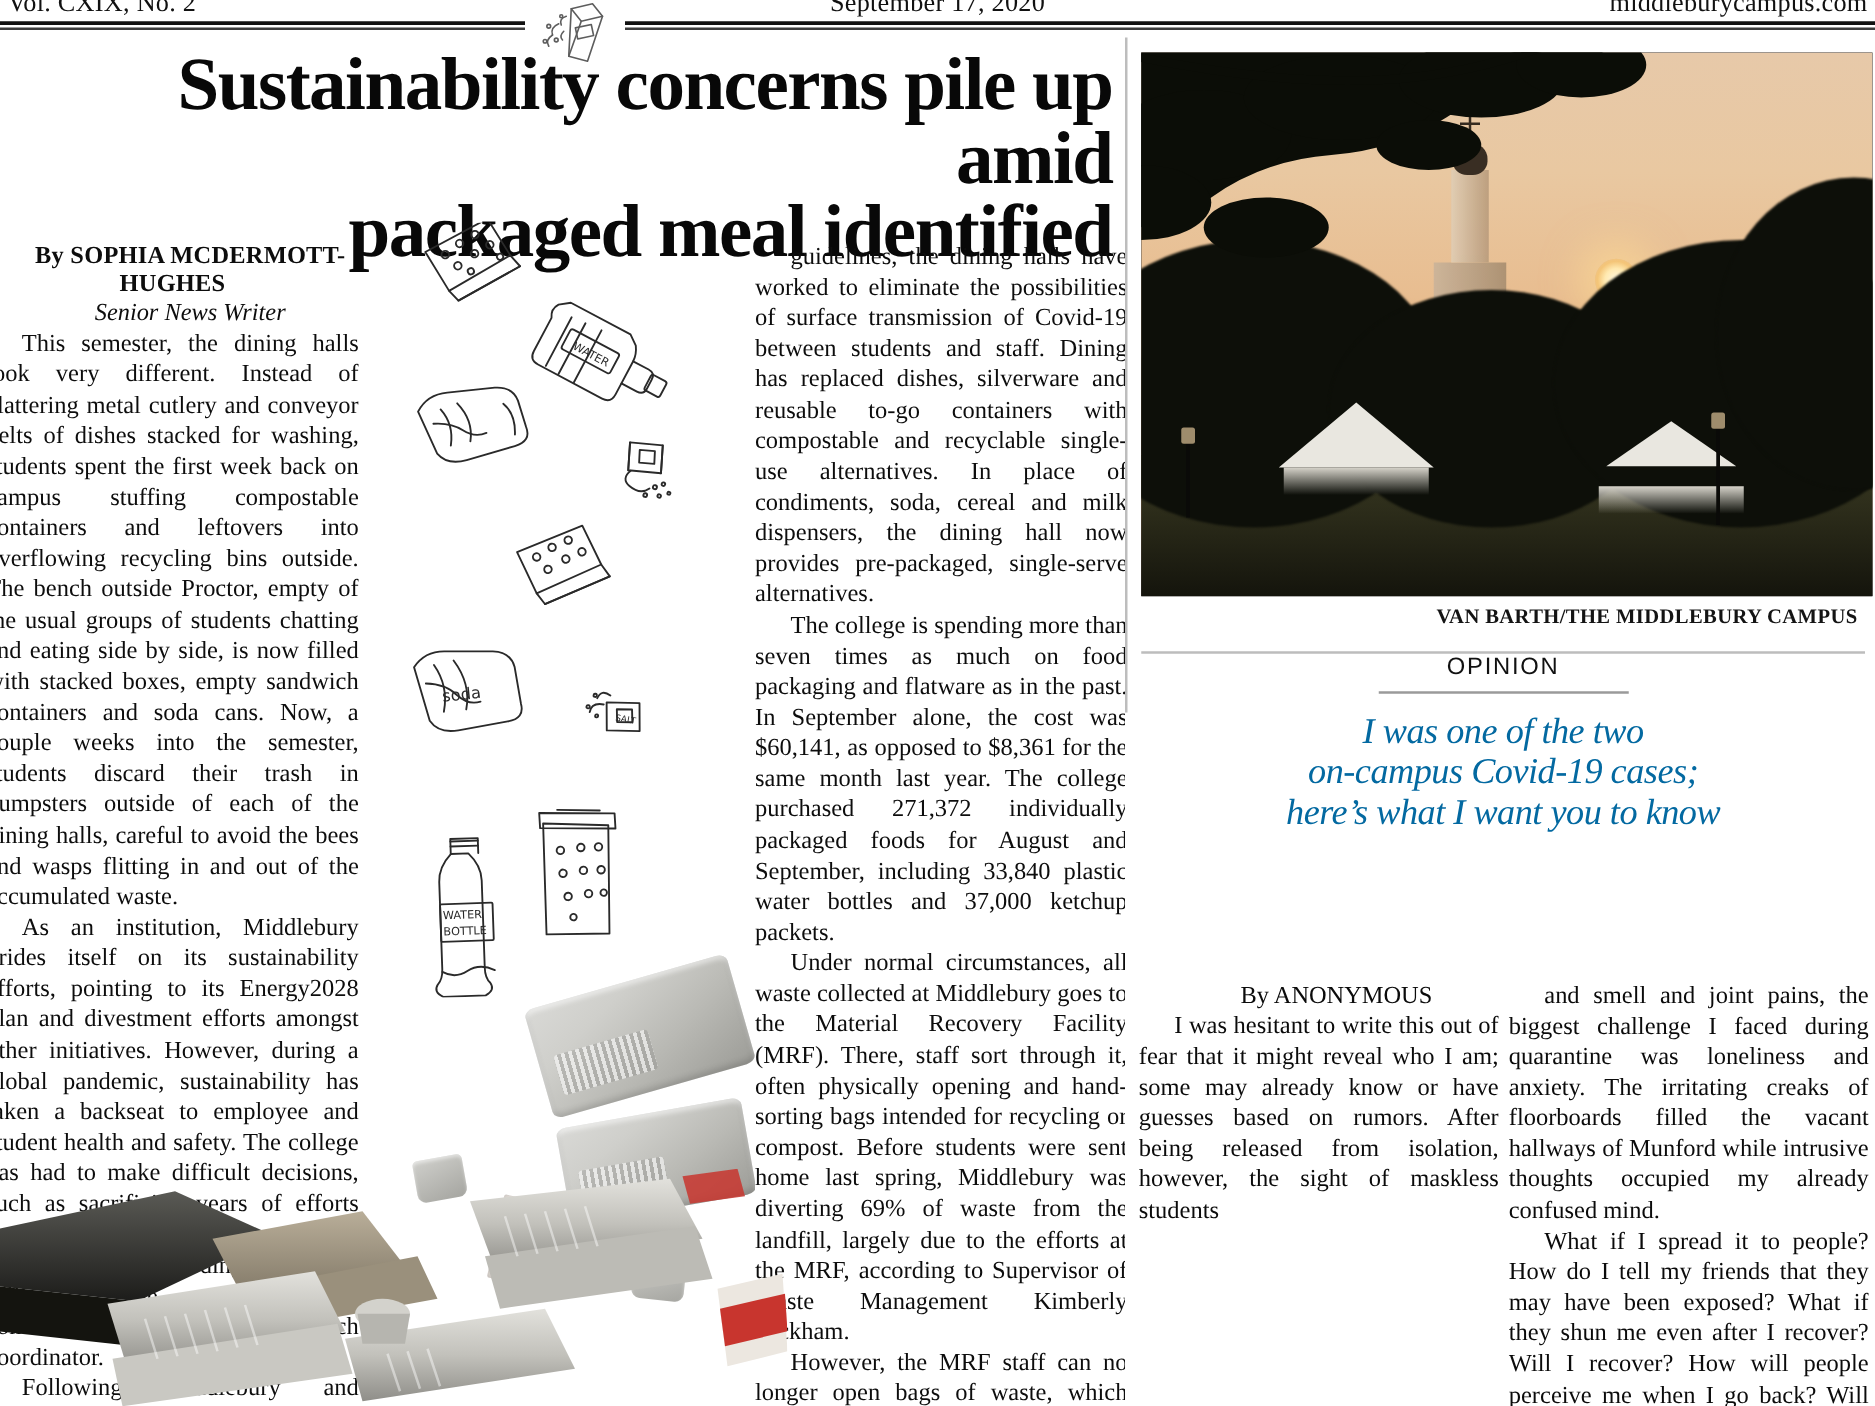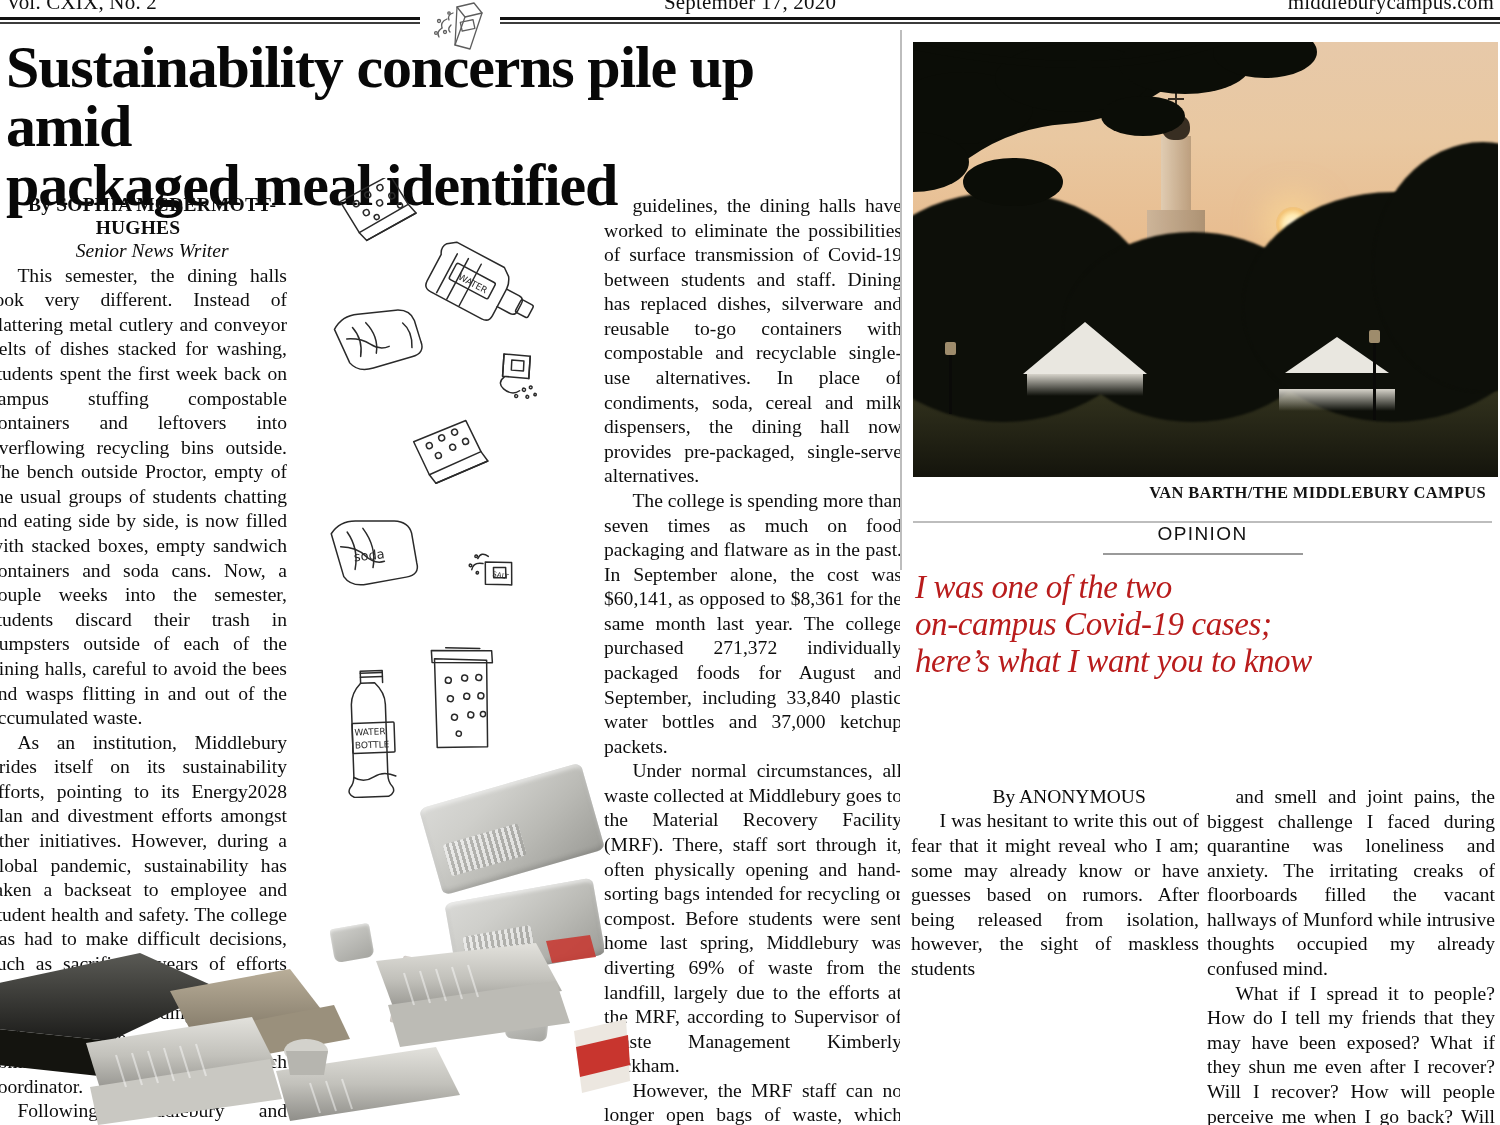--- a/index.html
+++ b/index.html
@@ -62,21 +62,21 @@
   }
 
   .headline {
     margin: 0;
     padding: 8px 10px 0 6px;
     font-family: "Liberation Serif", serif;
     font-weight: 700;
     font-size: 60px;
     line-height: .98;
     letter-spacing: -1.2px;
-    text-align: left;
+    text-align: right;
     color: #080808;
   }
   .headline .hl2 { display:block; }
 
   .cols {
     position: absolute;
     top: 164px; left: 0;
     width: 900px;
     height: 947px;
   }
@@ -286,25 +286,25 @@
   .kicker-rule {
     width: 200px; height: 1.5px; background:#9a9a9a;
     margin: 8px auto 0 auto;
   }
 
   .op-headline {
     margin: 14px 10px 0 10px;
     font-family: "Liberation Serif", serif;
     font-style: italic;
     font-weight: 400;
-    font-size: 33px;
+    font-size: 29px;
     line-height: 1.13;
-    text-align: left;
+    text-align: center;
     letter-spacing: -.4px;
-    color: #b91c1c;
+    color: #0369a1;
   }
   .op-headline span { display:block; }
 
   .op-cols {
     position: absolute;
     top: 755px; left: 0;
     width: 595px; height: 370px;
   }
   .op-col {
     position:absolute; top:0;

